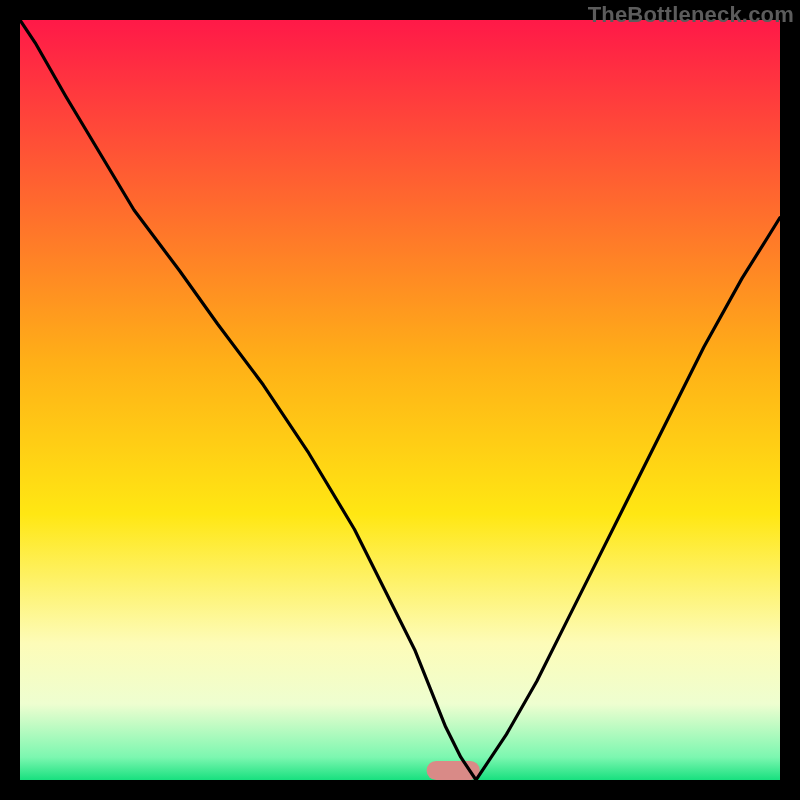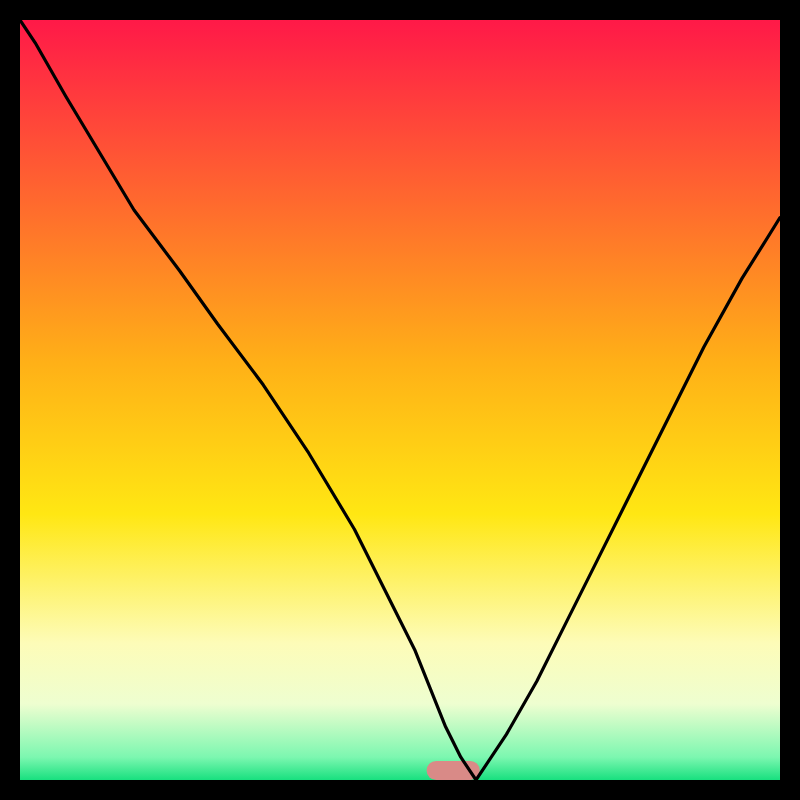--- a/index.html
+++ b/index.html
@@ -53,13 +53,14 @@
             <stop offset="90%" stop-color="#eefed0"></stop>
             <stop offset="97%" stop-color="#7cf7b0"></stop>
             <stop offset="100%" stop-color="#18e07f"></stop>
           </linearGradient>
       </defs>
       <rect id="bg-rect" x="0" y="0" width="760" height="760" fill="url(#bg-grad)"></rect>
       <rect id="marker-rect" rx="9.5" ry="9.5" x="406.6" y="741.0" width="53.2" height="19.0" fill="#d98a87"></rect>
       <path id="curve-path" fill="none" stroke-width="3.2" stroke-linejoin="round" stroke-linecap="round" d="M0.0 0.0 L15.2 22.8 L45.6 76.0 L91.2 152.0 L114.0 190.0 L159.6 250.8 L197.6 304.0 L243.2 364.8 L288.8 433.2 L334.4 509.2 L364.8 570.0 L395.2 630.8 L410.4 668.8 L425.6 706.8 L440.8 737.2 L456.0 760.0 L486.4 714.4 L516.8 661.2 L547.2 600.4 L577.6 539.6 L608.0 478.8 L646.0 402.8 L684.0 326.8 L722.0 258.4 L760.0 197.6" stroke="#000000"></path>
     </svg>
   </div>
+  <div class="watermark">TheBottleneck.com</div>
 </div>
 
 </body></html>

